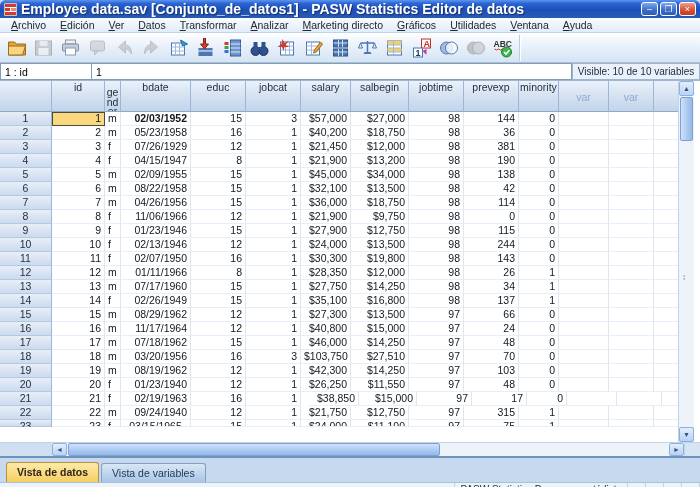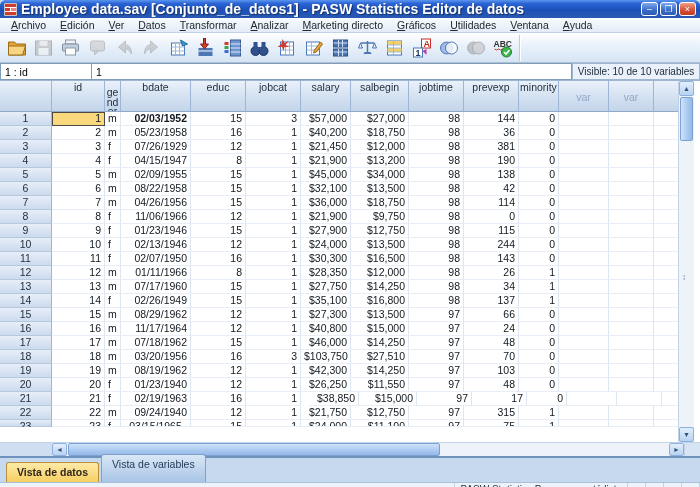--- a/index.html
+++ b/index.html
@@ -65,21 +65,21 @@
   .hsb { flex:1; display:flex; background:#eef3f9; border-top:1px solid #c2d3e8; }
   .hsb .sb-btn { width:15px; height:100%; line-height:12px; }
   .hsb .thumb { width:372px; margin:0 1px; background:linear-gradient(180deg,#cfe2fa,#a9c8f0 60%,#96b9e8); border:1px solid #7ba0d4; border-radius:2px; }
   .hsb .track { flex:1; }
   .corner { width:16px; background:#d7e4f3; border-top:1px solid #c2d3e8; border-left:1px solid #c2d3e8; }
 
   
   .tabbar { height:26px; background:#c6d9ef; border-top:2px solid #7093bd; display:flex; align-items:flex-end; padding-left:6px; gap:2px; }
   .tab { font-size:10.5px; padding:3px 10px 4px; border:1px solid #7fa0c8; border-bottom:none; border-radius:3px 3px 0 0; margin-bottom:0; }
   .tab.active { background:linear-gradient(180deg,#fdeaa8,#f6cf62); font-weight:bold; color:#30261a; border-color:#b99040; }
-  .tab.inactive { background:linear-gradient(180deg,#d9e7f6,#a9c5e6); color:#233c58; height:28px; }
+  .tab.inactive { background:linear-gradient(180deg,#d9e7f6,#a9c5e6); color:#233c58; height:19px; }
 
   
   .statusbar { height:16px; background:#edf3fa; border-top:1px solid #aabfd8; display:flex; align-items:stretch; }
   .sb-panel { border-right:1px solid #c3d2e4; font-size:10px; color:#20303f; line-height:14px; padding:0 5px; white-space:nowrap; }
   .sb-main { flex:1; border-right:1px solid #c3d2e4; }
   .sb-small { width:18px; border-right:1px solid #c3d2e4; }
 </style>
 </head>
 <body>
 
@@ -439,21 +439,21 @@
           <div class="fill"></div>
         </div>
         <div class="gRow">
           <div class="rowhdr" style="width: 52px;">11</div>
           <div class="dcell al-r" style="width: 53px;">11</div>
           <div class="dcell al-l" style="width: 16px;">f</div>
           <div class="dcell al-r" style="width: 70px;">02/07/1950</div>
           <div class="dcell al-r" style="width: 55px;">16</div>
           <div class="dcell al-r" style="width: 55px;">1</div>
           <div class="dcell al-r" style="width: 50px;">$30,300</div>
-          <div class="dcell al-r" style="width: 58px;">$16,500</div>
+          <div class="dcell al-r" style="width: 58px;">$19,800</div>
           <div class="dcell al-r" style="width: 55px;">98</div>
           <div class="dcell al-r" style="width: 55px;">143</div>
           <div class="dcell al-r" style="width: 40px;">0</div>
           <div class="dcell al-c" style="width: 50px;"></div>
           <div class="dcell al-c" style="width: 45px;"></div>
           <div class="fill"></div>
         </div>
         <div class="gRow">
           <div class="rowhdr" style="width: 52px;">12</div>
           <div class="dcell al-r" style="width: 53px;">12</div>

